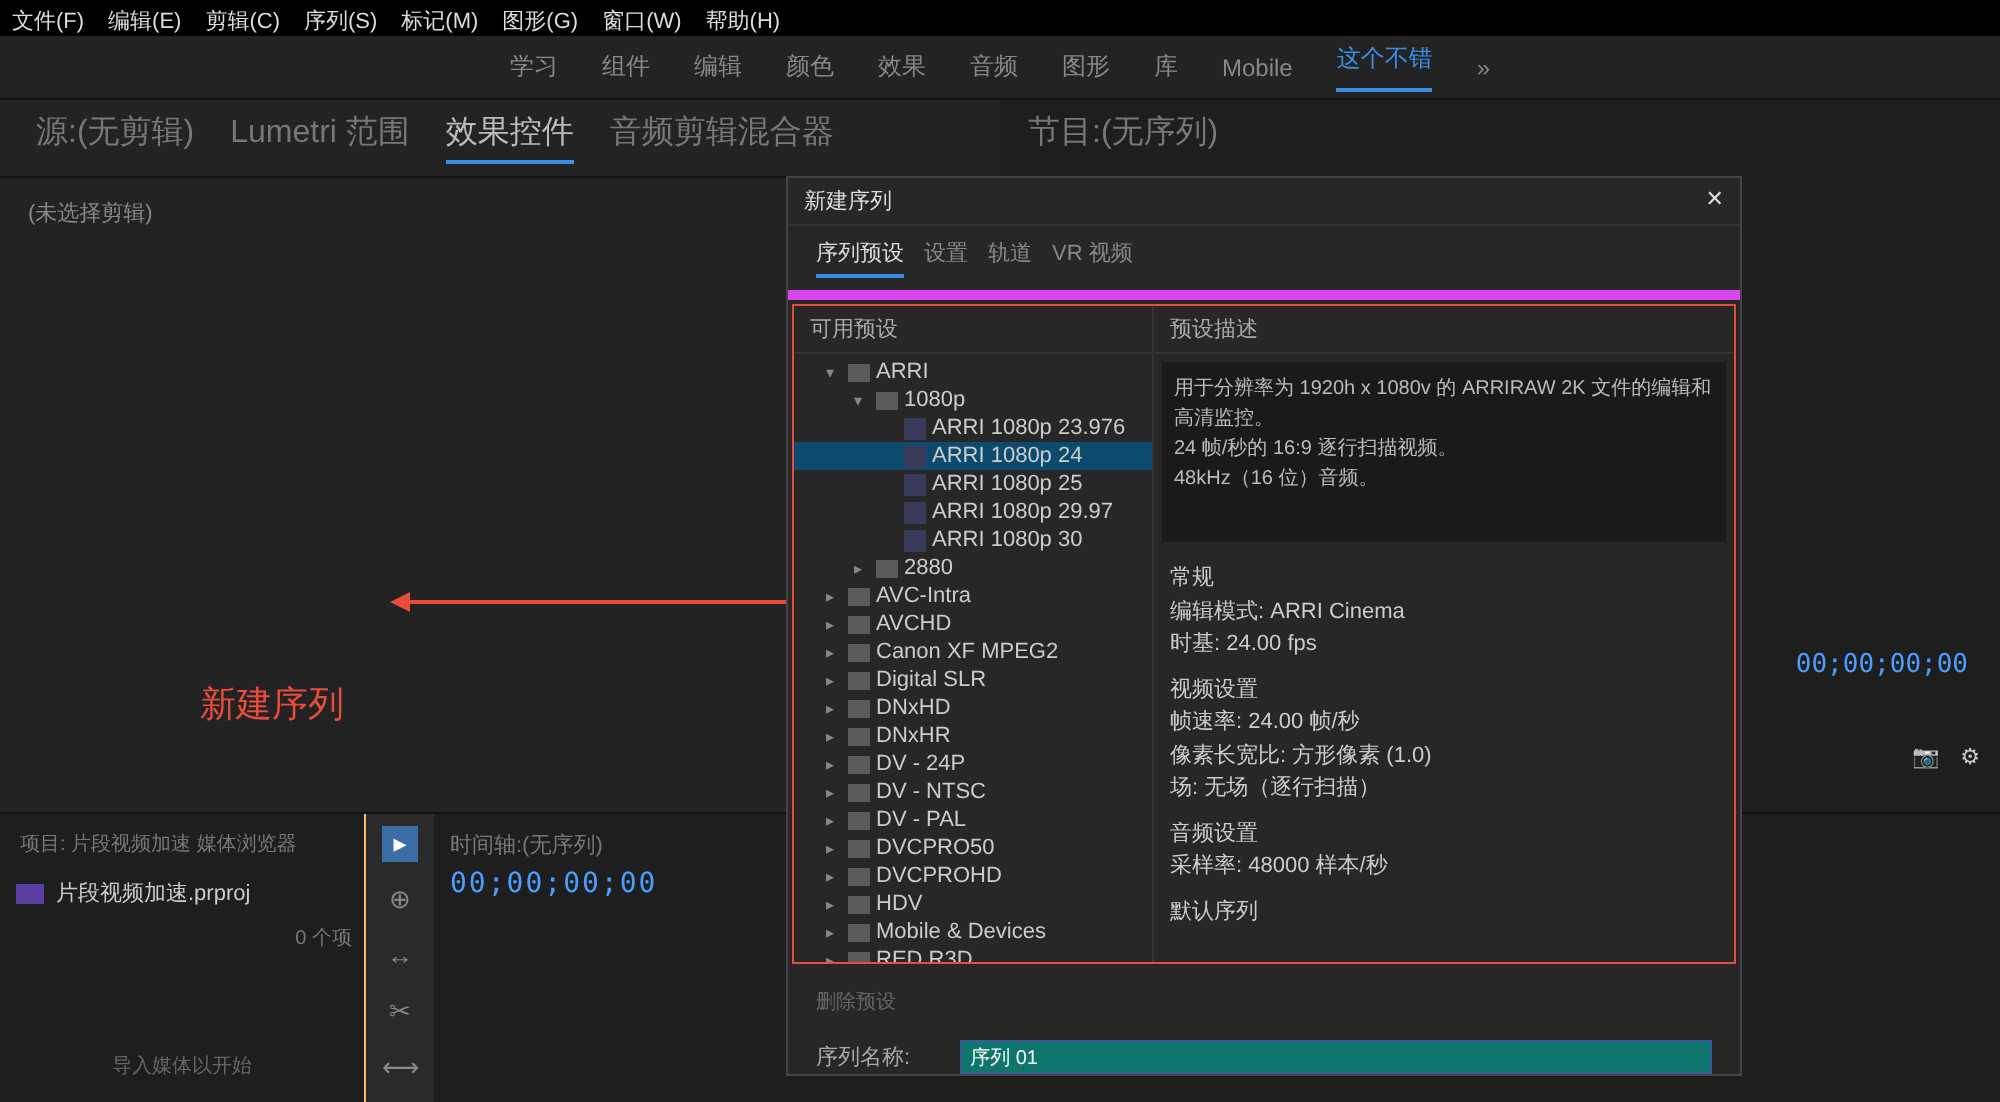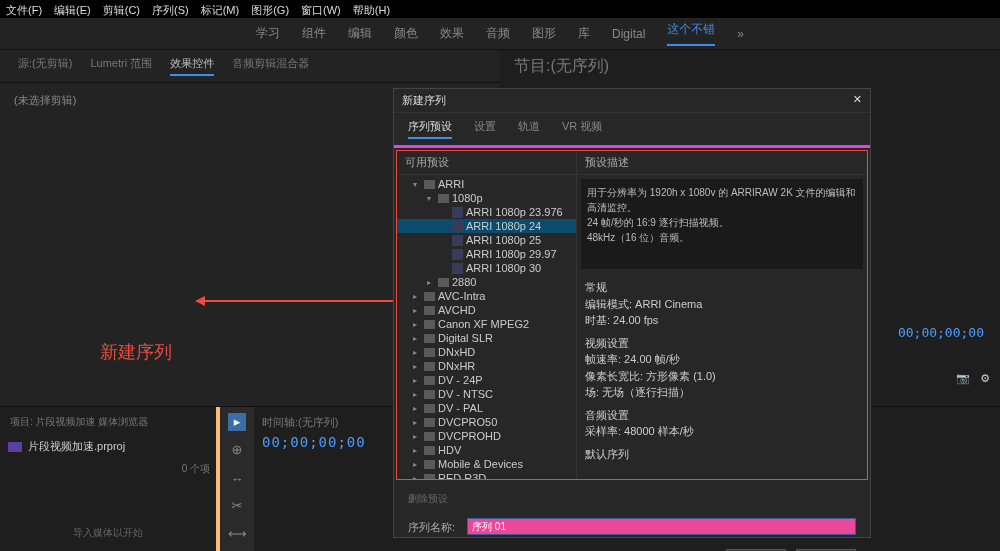--- a/index.html
+++ b/index.html
@@ -6,67 +6,67 @@
 body{background:#1b1b1b;width:1000px;height:551px;overflow:hidden;position:relative}
 .menubar{background:#000;height:18px;display:flex;align-items:flex-end;padding:0 6px;gap:12px}
 .menubar span{color:#ddd;font-size:11px}
 .topbar{background:#232323;height:32px;display:flex;align-items:center;justify-content:center;gap:22px;border-bottom:1px solid #111}
 .topbar span{color:#888;font-size:12px}
 .topbar .active{color:#3a8ee6;border-bottom:2px solid #3a8ee6;padding-bottom:6px}
 .main{display:flex;height:calc(100% - 50px)}
 .left{width:500px;background:#232323;position:relative}
 .right{flex:1;background:#1e1e1e}
 .panel-tabs{display:flex;gap:18px;padding:6px 18px;border-bottom:1px solid #111}
-.panel-tabs span{color:#777;font-size:11px}
+.panel-tabs span{color:#777;font-size:16px}
 .panel-tabs .sel{color:#bbb;border-bottom:2px solid #3a8ee6;padding-bottom:3px}
 .sub-label{padding:10px 14px;color:#888;font-size:11px}
 .arrow{position:absolute;top:250px;left:200px;width:200px;height:2px;background:#e74c3c}
 .arrow::before{content:'';position:absolute;left:-10px;top:-4px;border:5px solid transparent;border-right:10px solid #e74c3c}
 .arrow-text{position:absolute;top:290px;left:100px;color:#e74c3c;font-size:18px}
 .bottom-panels{position:absolute;bottom:0;left:0;right:0;height:145px;display:flex;background:#1e1e1e;border-top:1px solid #111}
-.bp-left{width:220px;border-right:4px solid #fdba74;padding:6px}
+.bp-left{width:183px;border-right:1px solid #fdba74;padding:6px}
 .bp-left .tabs{color:#777;font-size:10px;padding:2px 4px}
 .bp-left .item{display:flex;align-items:center;gap:6px;padding:4px 2px;margin-top:4px}
 .bp-left .icon{width:14px;height:10px;background:#5a3ea0}
 .bp-left .drop-hint{color:#666;font-size:10px;text-align:center;margin-top:50px}
 .bp-mid{width:34px;background:#2a2a2a;display:flex;flex-direction:column;align-items:center;padding-top:6px;gap:10px}
 .tool{width:18px;height:18px;color:#888;text-align:center;line-height:18px;font-size:13px}
 .tool.sel{background:#3a6ea5;color:#fff}
 .bp-timeline{flex:1;padding:8px}
 .tc{font-family:monospace;color:#4a9eff;font-size:14px;letter-spacing:1px}
 .tc-right{position:absolute;right:16px;top:325px;color:#4a9eff;font-family:monospace;font-size:13px}
 .right-header{padding:6px 14px;color:#777;font-size:16px}
 .watermark{position:absolute;top:250px;left:420px;color:#999;font-size:30px;opacity:.35;font-weight:bold;pointer-events:none}
 
 .dialog{position:absolute;top:88px;left:393px;width:478px;height:450px;background:#272727;border:1px solid #444;z-index:10}
 .dlg-title{background:#272727;padding:4px 8px;display:flex;justify-content:space-between;border-bottom:1px solid #333}
 .dlg-title span{color:#ddd;font-size:11px}
 .close{color:#ccc;cursor:pointer;font-size:13px}
-.dlg-tabs{display:flex;gap:22px;padding:6px 14px;border-bottom:3px solid #d946ef}
+.dlg-tabs{display:flex;gap:10px;padding:6px 14px;border-bottom:5px solid #d946ef}
 .dlg-tabs span{color:#888;font-size:11px}
 .dlg-tabs .on{color:#ddd;border-bottom:2px solid #3a8ee6;padding-bottom:3px}
 .dlg-body{display:flex;height:330px;border:1px solid #e74c3c;margin:2px}
 .tree-col{width:180px;border-right:1px solid #333;display:flex;flex-direction:column}
 .col-head{padding:4px 8px;color:#aaa;font-size:11px;border-bottom:1px solid #333}
 .tree{flex:1;overflow:hidden;padding:2px 0}
 .tree-item{display:flex;align-items:center;padding:1px 4px;gap:3px;font-size:10px;color:#bbb}
 .tree-item .arr{width:8px;color:#888;font-size:8px}
 .tree-item .fldr{width:11px;height:9px;background:#5a5a5a}
 .tree-item .file{width:11px;height:11px;background:#3a3a5a}
 .tree-item.d1{padding-left:16px}
 .tree-item.d2{padding-left:30px}
 .tree-item.d3{padding-left:44px}
 .tree-item.selected{background:#0c4a6e}
 .desc-col{flex:1;display:flex;flex-direction:column}
 .desc-box{background:#1a1a1a;margin:4px;padding:6px;height:90px;font-size:10px;color:#bbb;line-height:1.5;overflow:hidden}
 .info-box{flex:1;margin:2px 4px;padding:4px;font-size:10px;color:#bbb;line-height:1.5;overflow:hidden}
 .info-box .sec{margin-bottom:6px}
 .dlg-bottom{padding:6px 14px}
 .del-preset{color:#666;font-size:10px;padding:4px 0}
-.name-row{display:flex;align-items:flex-end;gap:12px;margin-top:8px}
+.name-row{display:flex;align-items:center;gap:25px;margin-top:8px}
 .name-row label{color:#aaa;font-size:11px}
 .name-input{flex:1;background:#1a1a3a;border:1px solid #3a5a9a;padding:2px 4px;color:#fff;font-size:10px}
 .name-input::selection{background:#3a8ee6}
 .btn-row{display:flex;justify-content:flex-end;gap:10px;padding:8px 14px}
 .btn{background:#3a3a3a;border:1px solid #555;padding:3px 18px;color:#ddd;font-size:11px;cursor:pointer}
 .count{color:#777;font-size:10px;margin-top:4px;text-align:right}
 .right-icons{position:absolute;right:10px;top:372px;display:flex;gap:10px;color:#666}
 </style>
 </head>
 <body>
@@ -84,21 +84,21 @@
 
 <div class="topbar">
   <span>学习</span>
   <span>组件</span>
   <span>编辑</span>
   <span>颜色</span>
   <span>效果</span>
   <span>音频</span>
   <span>图形</span>
   <span>库</span>
-  <span>Digital</span>
+  <span>Mobile</span>
   <span class="active">这个不错</span>
   <span style="color:#888">»</span>
 </div>
 
 <div class="main">
   <div class="left">
     <div class="panel-tabs">
       <span>源:(无剪辑)</span>
       <span>Lumetri 范围</span>
       <span class="sel">效果控件</span>
@@ -294,20 +294,20 @@
           <div>默认序列</div>
 
         </div>
       </div>
     </div>
   </div>
   <div class="dlg-bottom">
     <div class="del-preset">删除预设</div>
     <div class="name-row">
       <label>序列名称:</label>
-      <input class="name-input" style="background: #ec4899;" value="序列 01">
+      <input class="name-input" style="background: #0f766e;" value="序列 01">
     </div>
   </div>
   <div class="btn-row">
     <button class="btn">确定</button>
     <button class="btn">取消</button>
   </div>
 </div>
 
 </body></html>

